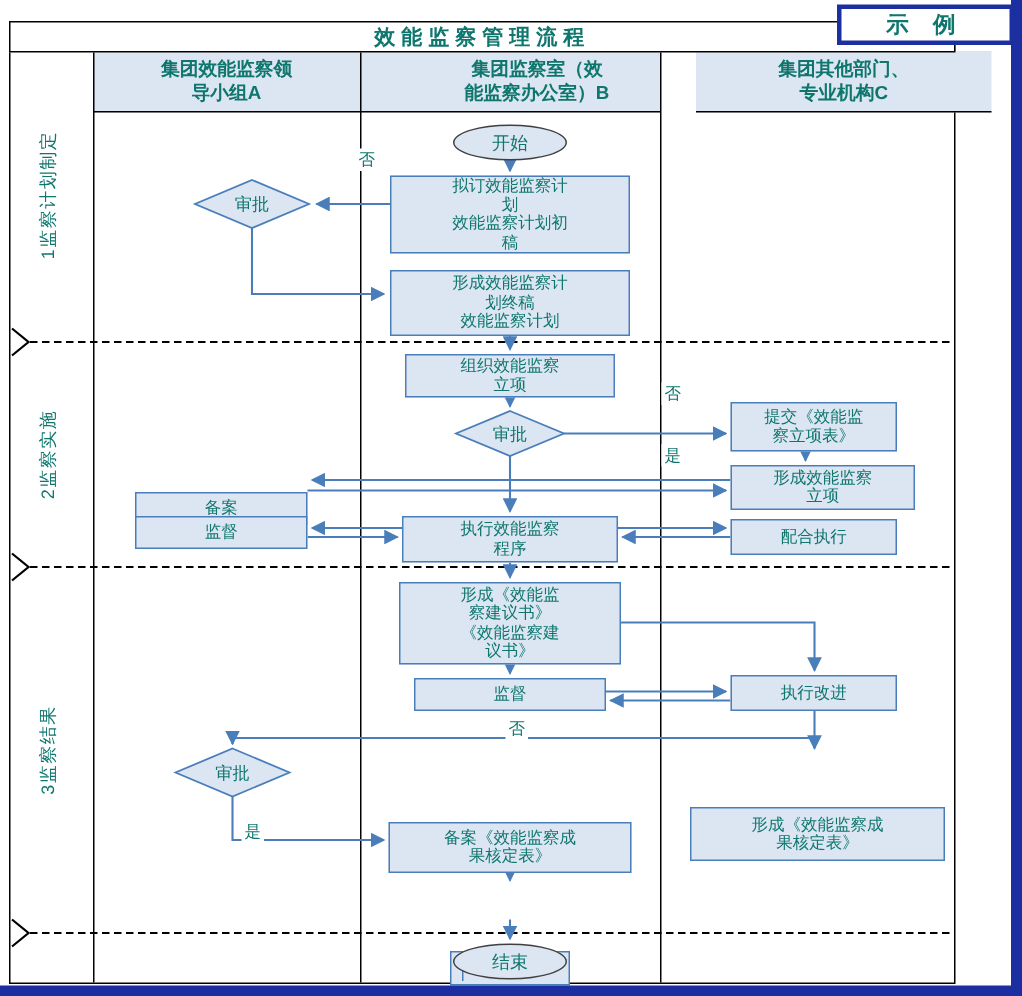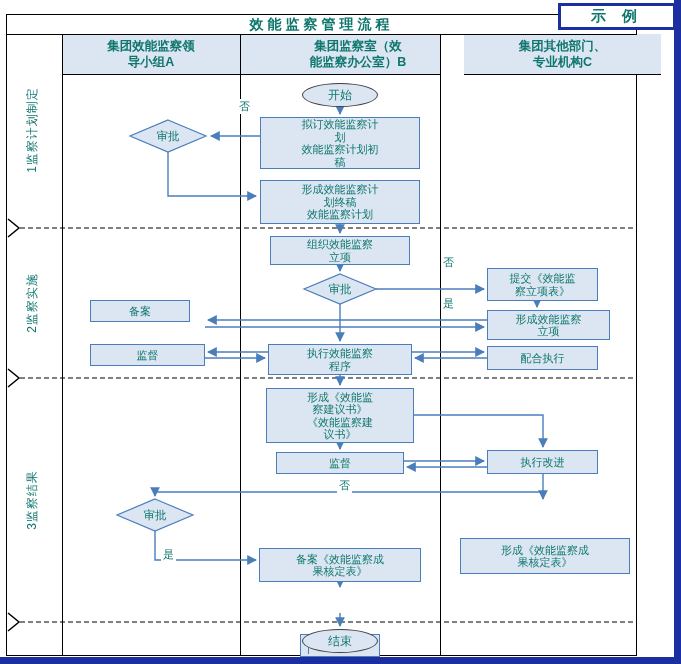--- a/index.html
+++ b/index.html
@@ -138,21 +138,21 @@
   <div class="rect" style="left:266px;top:388px;width:148px;height:55px;">形成《效能监
 察建议书》
 《效能监察建
 议书》</div>
   <div class="rect" style="left:276px;top:452px;width:128px;height:22px;">监督</div>
   <div class="rect" style="left:259px;top:548px;width:162px;height:34px;">备案《效能监察成
 果核定表》</div>
   <div class="rect archive-box" style="left:300px;top:590px;width:80px;height:23px;margin-top:44px;">存档</div>
   <div class="oval" style="left:302px;top:629px;width:76px;height:24px;">结束</div>
 
-  <div class="rect" style="left:90px;top:300px;width:100px;height:22px;text-align:right;">备案</div>
+  <div class="rect" style="left:90px;top:328px;width:115px;height:22px;text-align:right;">备案</div>
   <div class="rect" style="left:90px;top:344px;width:115px;height:22px;">监督</div>
 
   <div class="rect" style="left:487px;top:268px;width:111px;height:33px;">提交《效能监
 察立项表》</div>
   <div class="rect" style="left:487px;top:310px;width:123px;height:30px;">形成效能监察
 立项</div>
   <div class="rect" style="left:487px;top:346px;width:111px;height:24px;">配合执行</div>
   <div class="rect" style="left:487px;top:450px;width:111px;height:24px;">执行改进</div>
   <div class="rect" style="left:460px;top:502px;width:170px;height:36px;margin-top:36px;">形成《效能监察成
 果核定表》</div>

